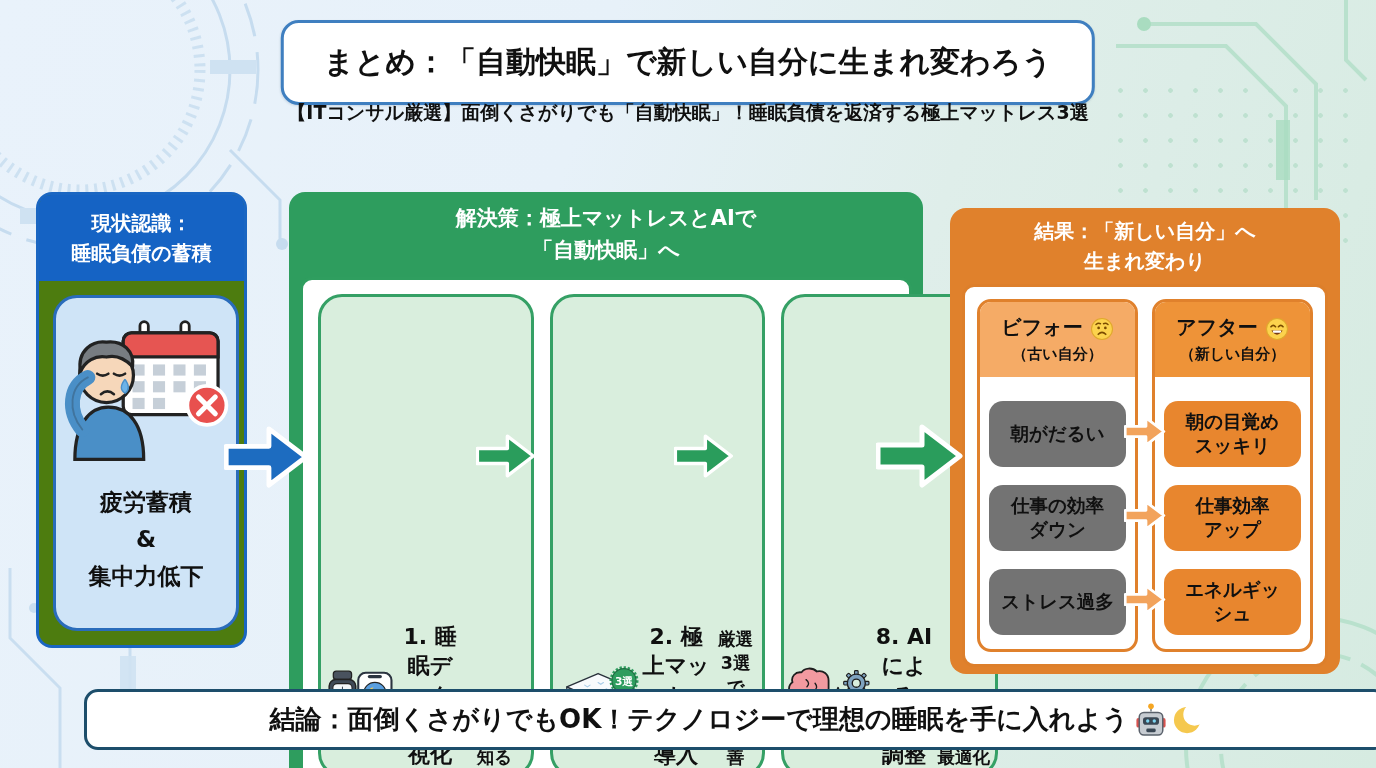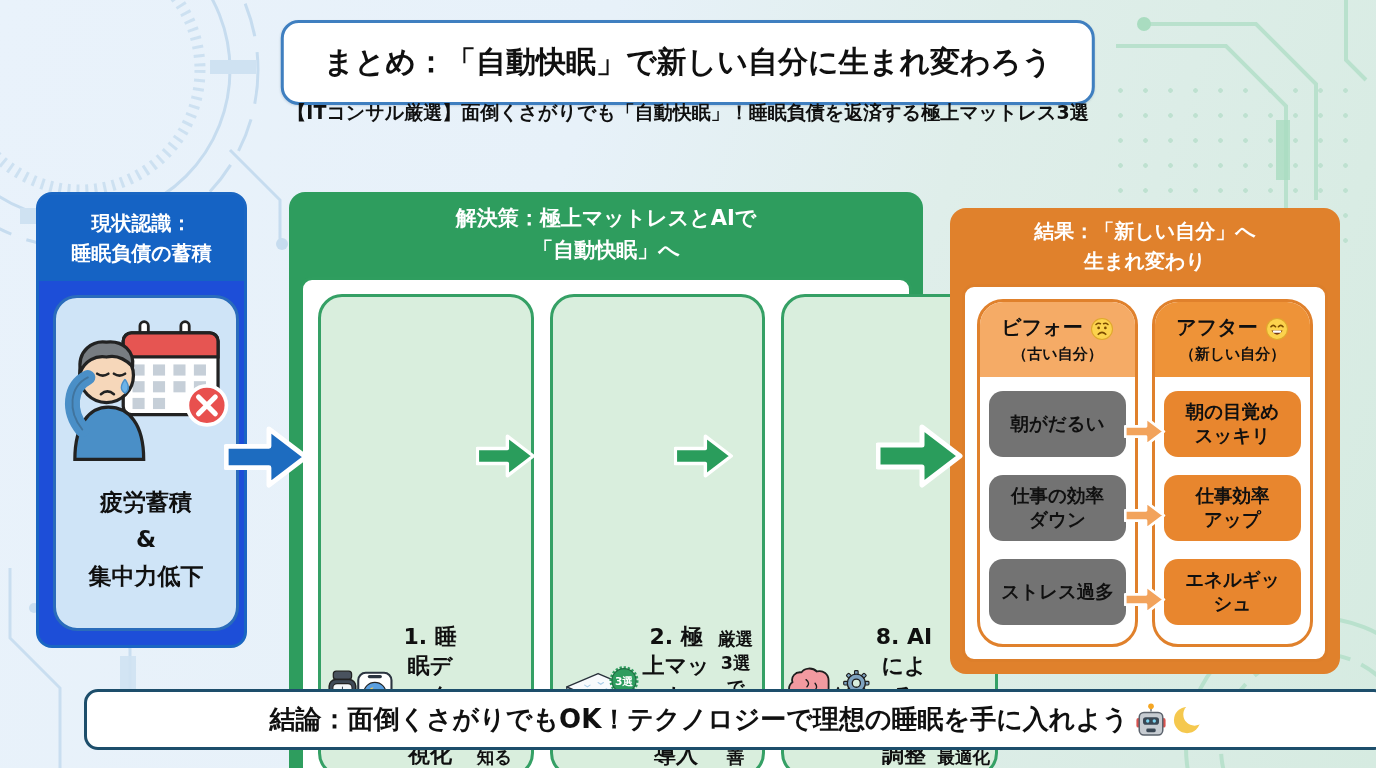--- a/index.html
+++ b/index.html
@@ -24,21 +24,21 @@
   }
   .subtitle{
     position:absolute;top:100px;left:0;right:0;text-align:center;
     font-size:19px;font-weight:bold;
   }
   
   .section{position:absolute;border-radius:16px;box-sizing:border-box;display:flex;flex-direction:column;}
   .section-header{color:#fff;font-weight:bold;text-align:center;white-space:pre-line;}
   .ml{white-space:pre-line;}
   
-  .problem{left:36px;top:192px;width:211px;height:456px;background:#1d4ed8;border:3px solid #1a66c2;}
+  .problem{left:36px;top:192px;width:211px;height:456px;background:#4d7c0f;border:3px solid #1a66c2;}
   .problem-header{background:#1563c4;border-radius:12px 12px 0 0;font-size:20px;line-height:1.5;padding:13px 2px;}
   .problem-body{flex:1;display:flex;padding:14px;}
   .problem-card{
     flex:1;background:#cfe4f7;border:3px solid #2a6cbb;border-radius:24px;
     display:flex;flex-direction:column;align-items:center;padding:16px 4px;box-sizing:border-box;
   }
   .problem-caption{font-size:23px;font-weight:bold;line-height:1.6;text-align:center;margin-top:18px;}
   
   .solution{left:289px;top:192px;width:634px;height:613px;background:#2e9d5e;}
   .solution-header{font-size:21px;line-height:1.5;padding:11px 4px;}
@@ -52,21 +52,21 @@
   }
   .step-title{font-size:22px;font-weight:bold;line-height:1.35;text-align:center;margin-top:16px;}
   .step-subtitle{font-size:17.5px;font-weight:bold;line-height:1.35;text-align:center;margin-top:12px;}
   
   .result{left:950px;top:208px;width:390px;height:466px;background:#e0812c;}
   .result-header{font-size:20px;line-height:1.5;padding:8px 2px;}
   .result-body{
     flex:1;margin:0 12px 12px;background:#fff;border:3px solid #dd7f2b;border-radius:12px;
     position:relative;display:flex;gap:14px;padding:12px;box-sizing:border-box;
   }
-  .ba-col{flex:1;background:#fff;border:3px solid #e0812c;border-radius:26px;overflow:hidden;display:flex;flex-direction:column;}
+  .ba-col{flex:1;background:#fff;border:3px solid #e0812c;border-radius:14px;overflow:hidden;display:flex;flex-direction:column;gap:10px;}
   .ba-col-header{text-align:center;padding:12px 2px 13px;}
   .ba-col-header.before{background:#f5ab66;}
   .ba-col-header.after{background:#ee9338;}
   .ba-title{font-size:20px;font-weight:bold;}
   .ba-note{font-size:15px;font-weight:bold;margin-top:4px;}
   .ba-items{display:flex;flex-direction:column;gap:18px;padding:14px 9px;}
   .ba-item{
     height:66px;border-radius:14px;display:flex;align-items:center;justify-content:center;
     font-size:18.5px;font-weight:bold;text-align:center;line-height:1.3;box-sizing:border-box;padding:2px;
   }

